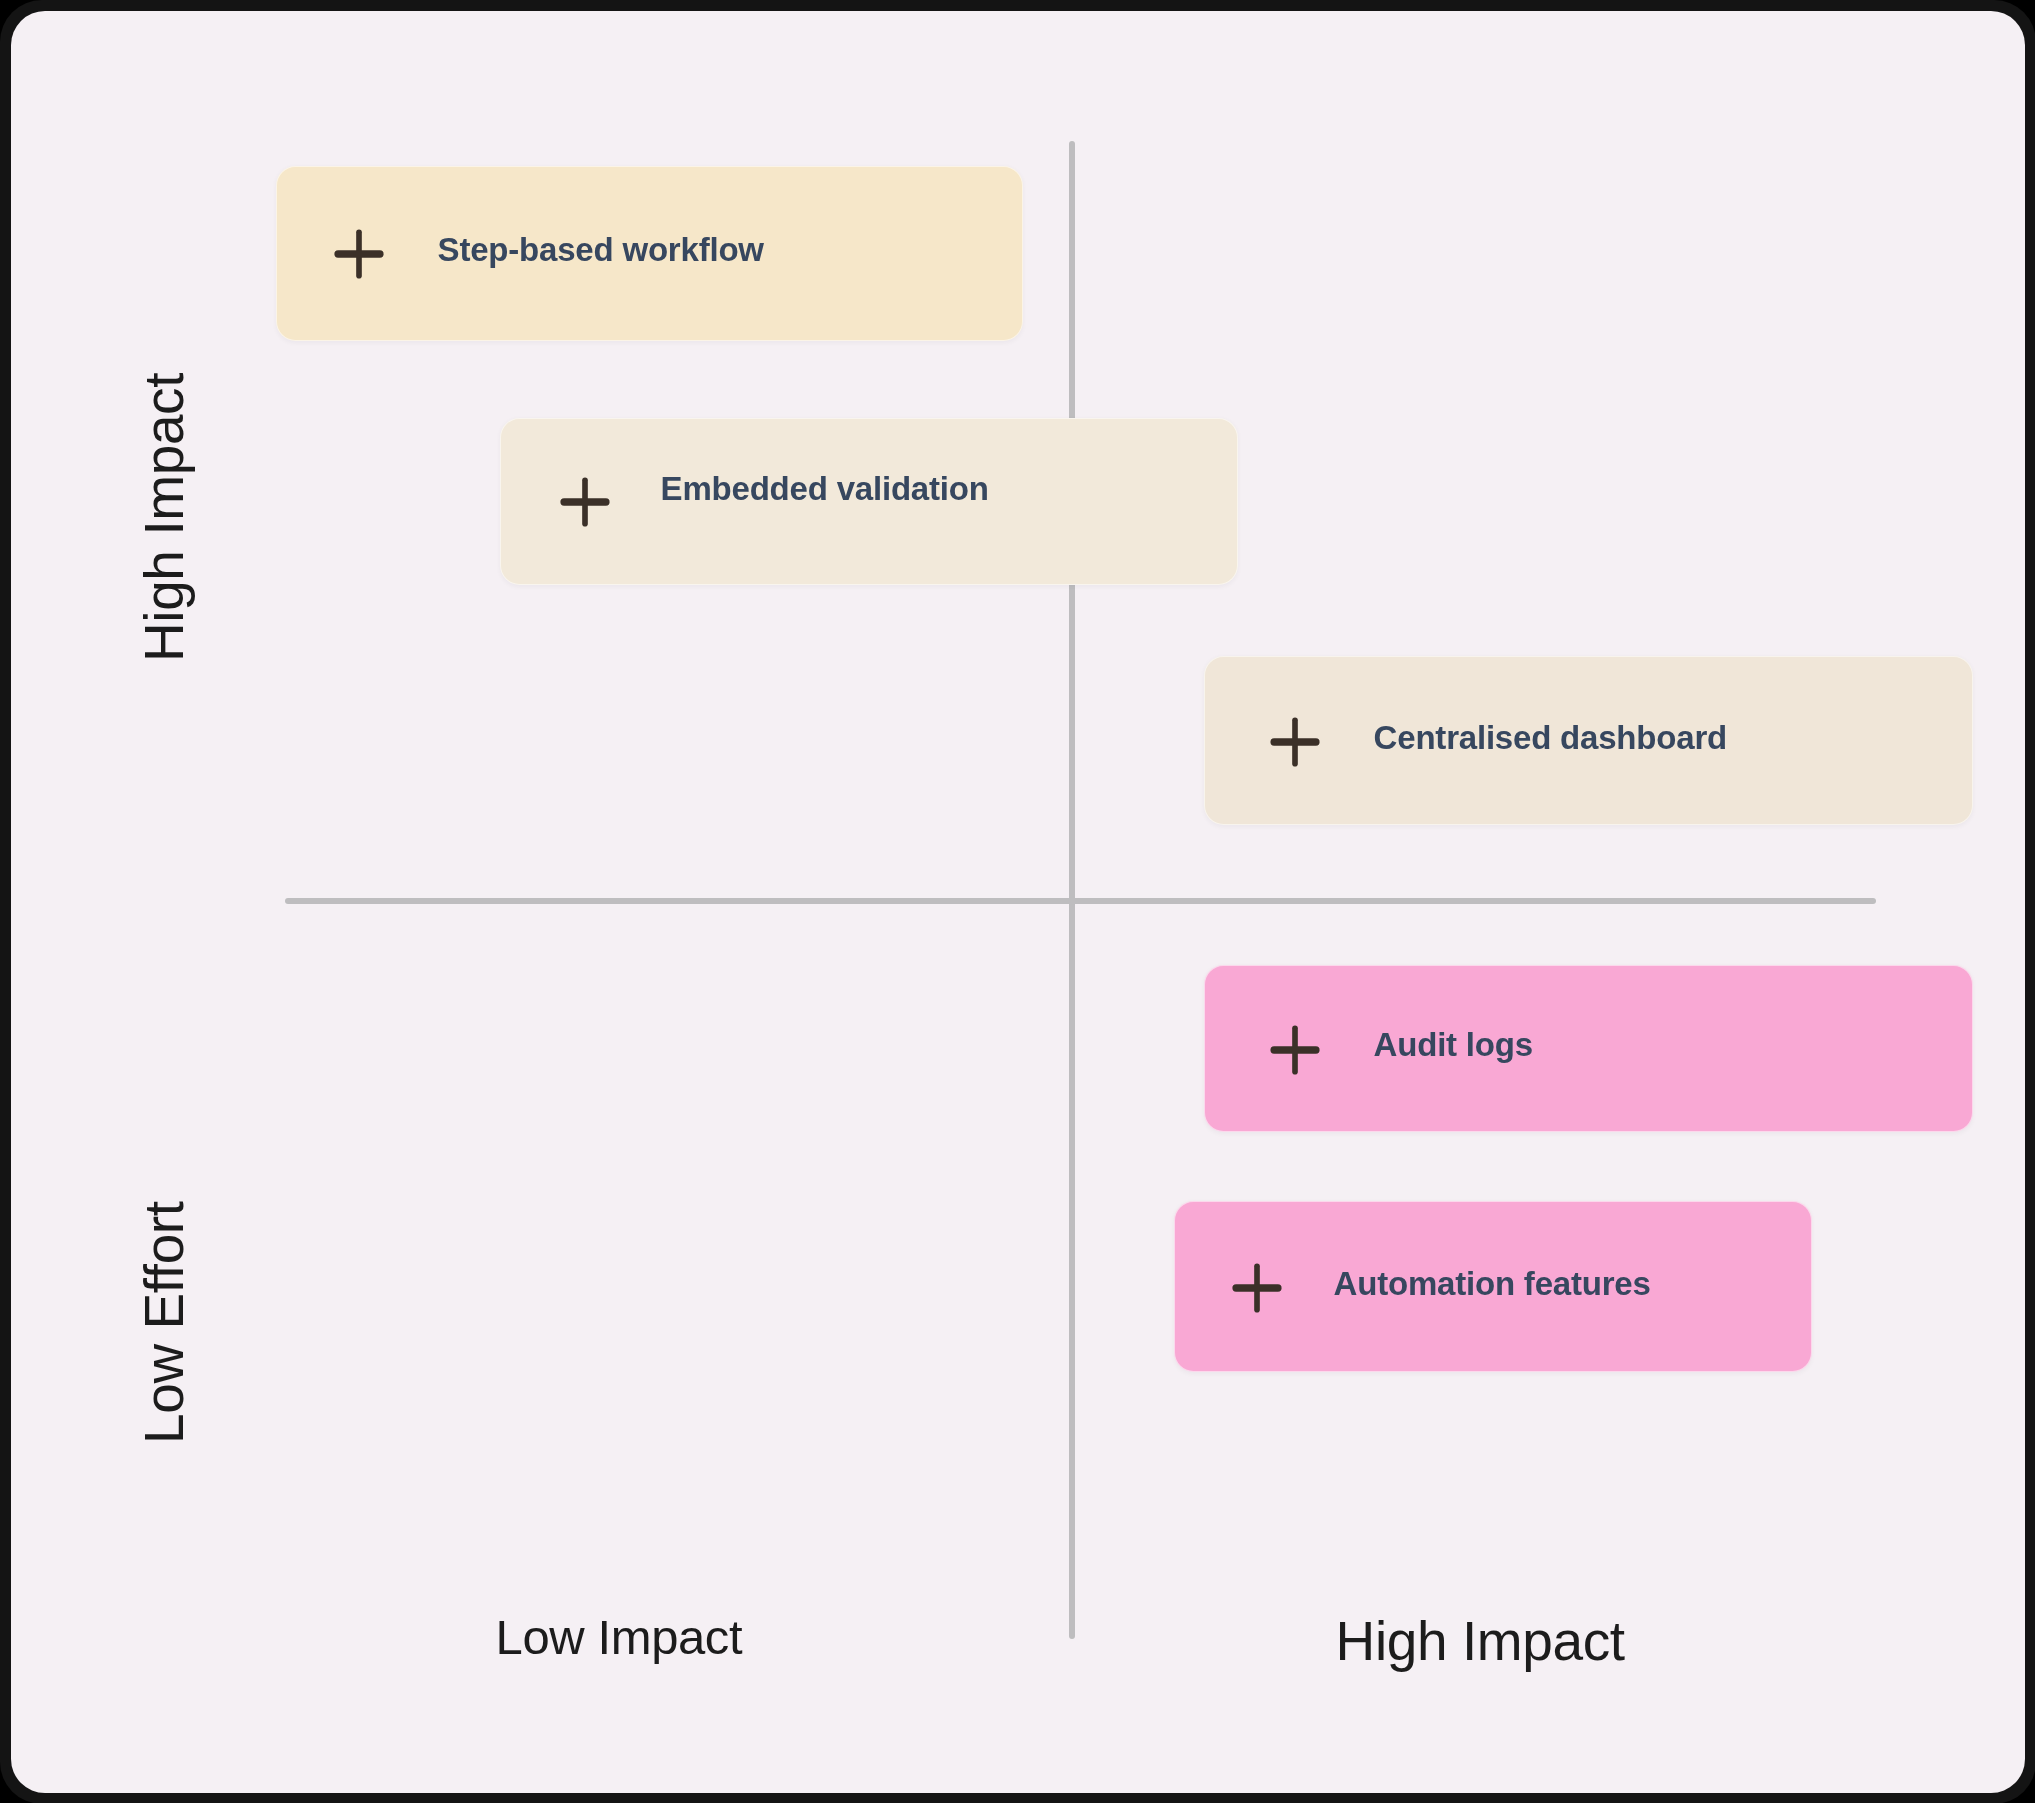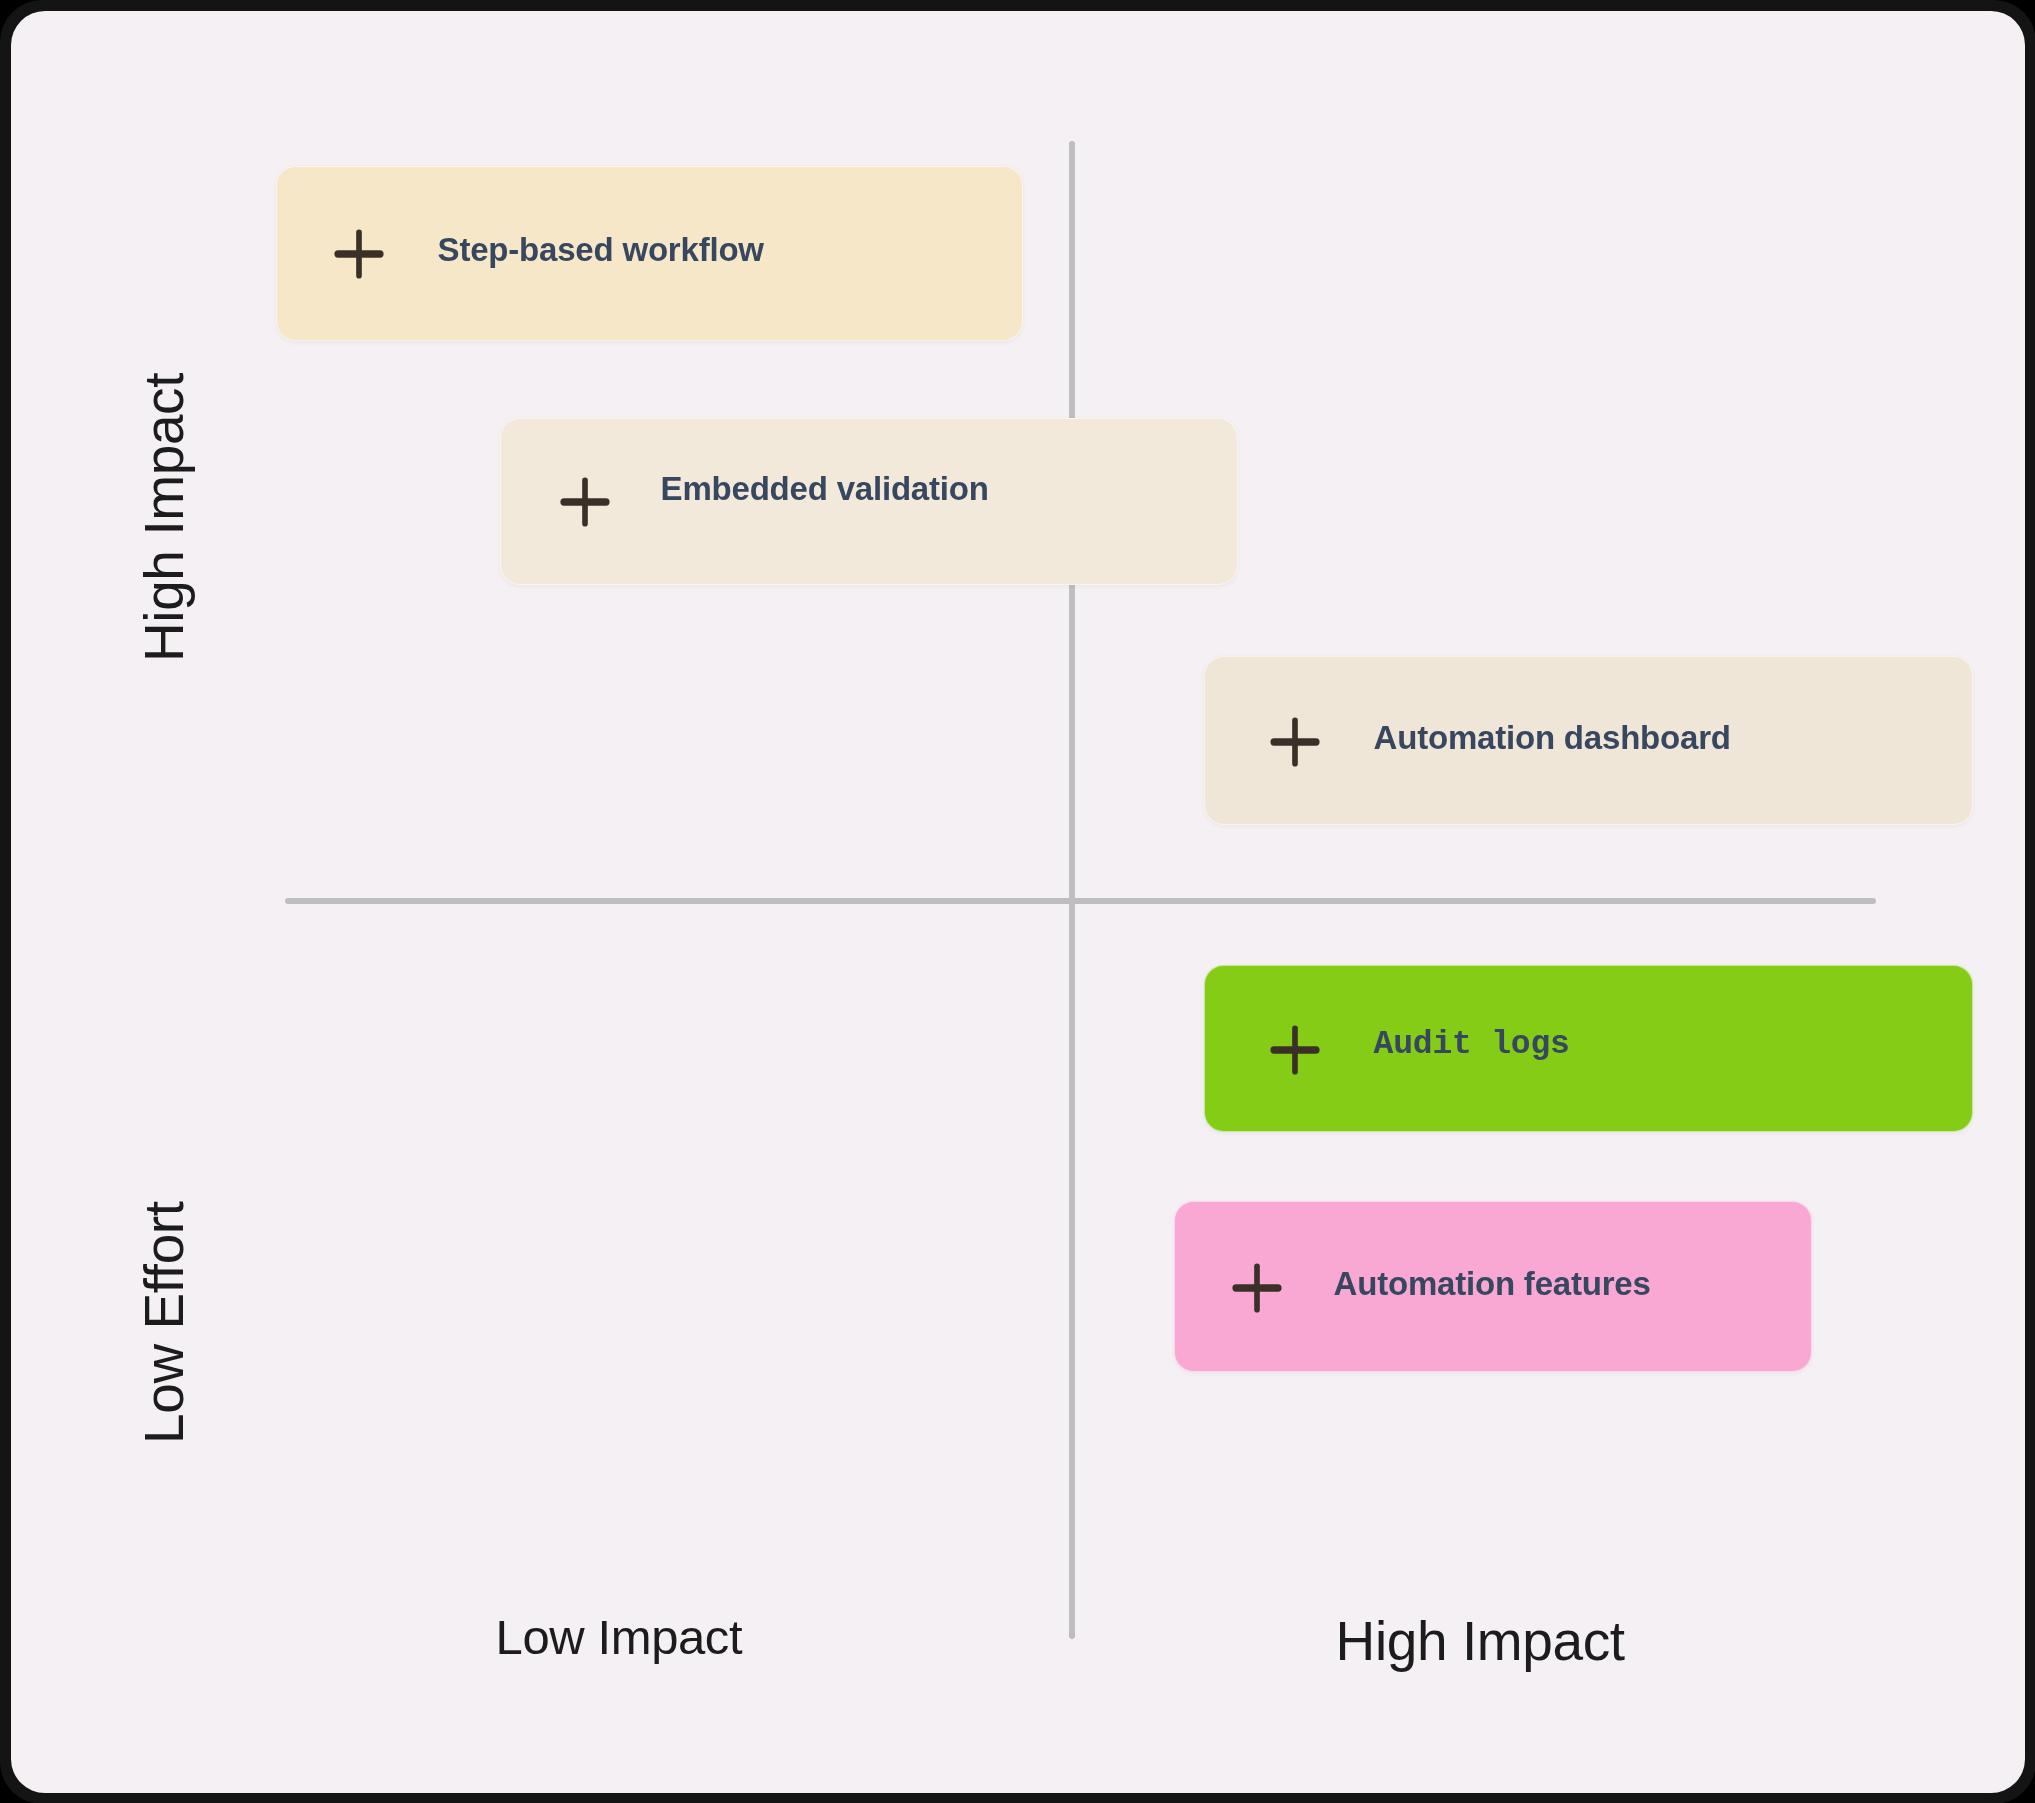--- a/index.html
+++ b/index.html
@@ -134,22 +134,21 @@
 
   #card-centralised-dashboard {
     left: 1193px; top: 645px;  width: 769px;  height: 169px;
     background: #F0E6D8;
   }
   #card-centralised-dashboard .card-plus-icon { left: 65px; top: 60px; }
   #card-centralised-dashboard .card-title     { left: 169px; top: 62px; }
 
   #card-audit-logs {
     left: 1193px; top: 954px; width: 769px;  height: 167px;
-    background: #84cc16;
-    font-family: Liberation Mono, monospace;
+    background: #f9a8d4;
   }
   #card-audit-logs .card-plus-icon { left: 65px; top: 59px; }
   #card-audit-logs .card-title     { left: 169px; top: 60px; }
 
   #card-automation-features {
     left: 1163px; top: 1190px; width: 638px;  height: 171px;
     background: #f9a8d4;
   }
   #card-automation-features .card-plus-icon { left: 57px; top: 61px; }
   #card-automation-features .card-title     { left: 159px; top: 63px; }
@@ -191,21 +190,21 @@
       <span class="card-title">Embedded validation</span>
     </div>
 
     <div class="idea-card" id="card-centralised-dashboard">
       <span class="card-plus-icon">
         <svg viewBox="0 0 62 62" xmlns="http://www.w3.org/2000/svg">
           <line x1="31" y1="4" x2="31" y2="58" stroke="#3B3028" stroke-width="7" stroke-linecap="round"></line>
           <line x1="5" y1="31" x2="57" y2="31" stroke="#3B3028" stroke-width="9" stroke-linecap="round"></line>
         </svg>
       </span>
-      <span class="card-title">Automation dashboard</span>
+      <span class="card-title">Centralised dashboard</span>
     </div>
 
     <div class="idea-card" id="card-audit-logs">
       <span class="card-plus-icon">
         <svg viewBox="0 0 62 62" xmlns="http://www.w3.org/2000/svg">
           <line x1="31" y1="4" x2="31" y2="58" stroke="#3B3028" stroke-width="7" stroke-linecap="round"></line>
           <line x1="5" y1="31" x2="57" y2="31" stroke="#3B3028" stroke-width="9" stroke-linecap="round"></line>
         </svg>
       </span>
       <span class="card-title">Audit logs</span>

